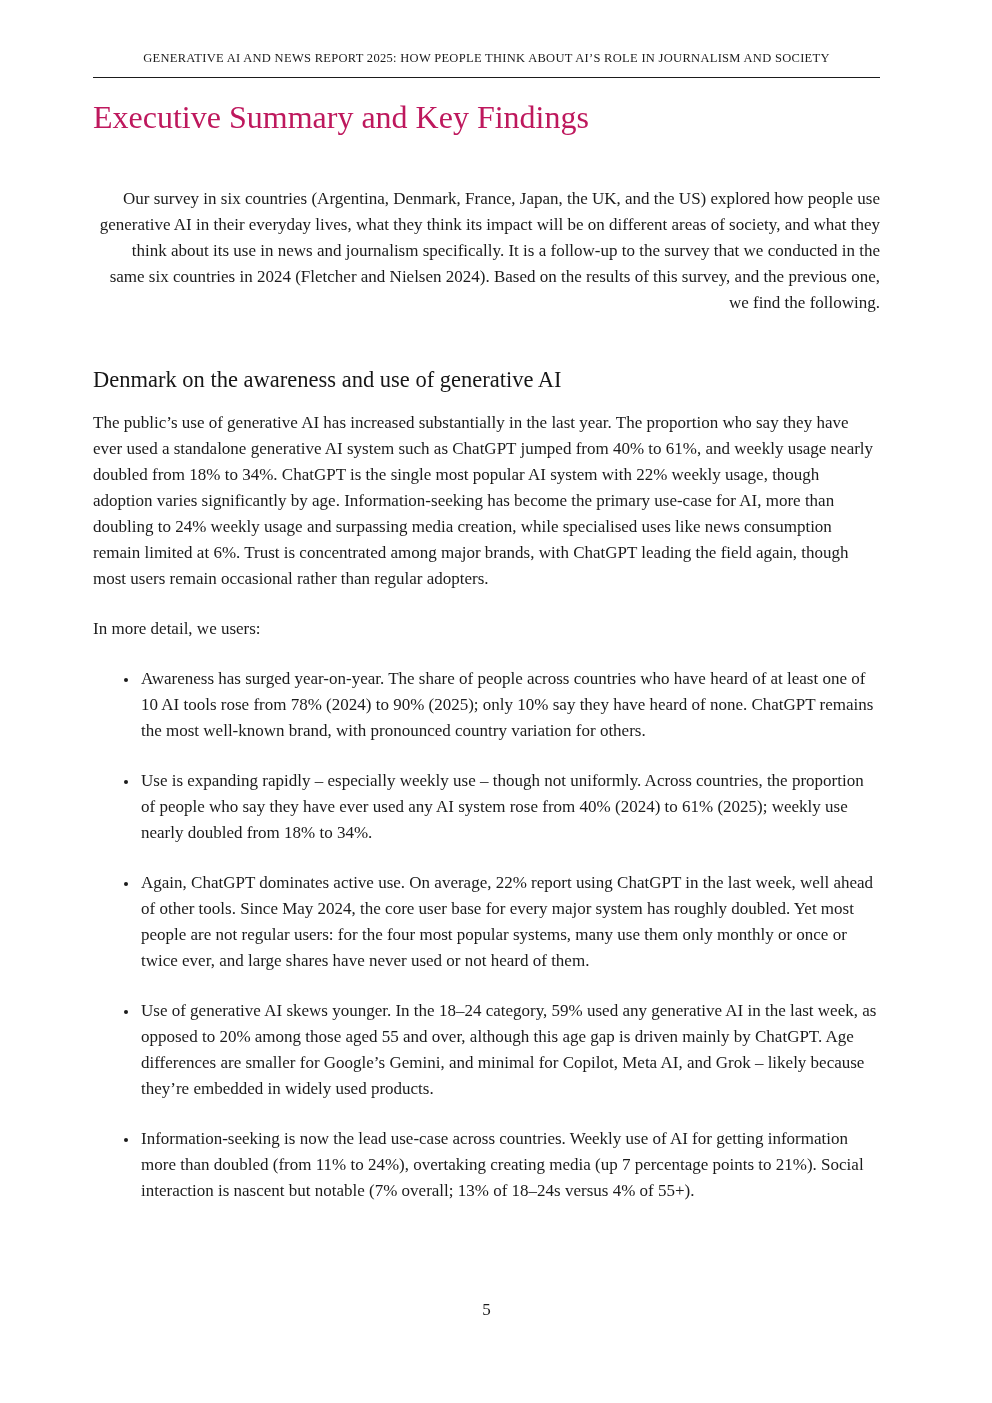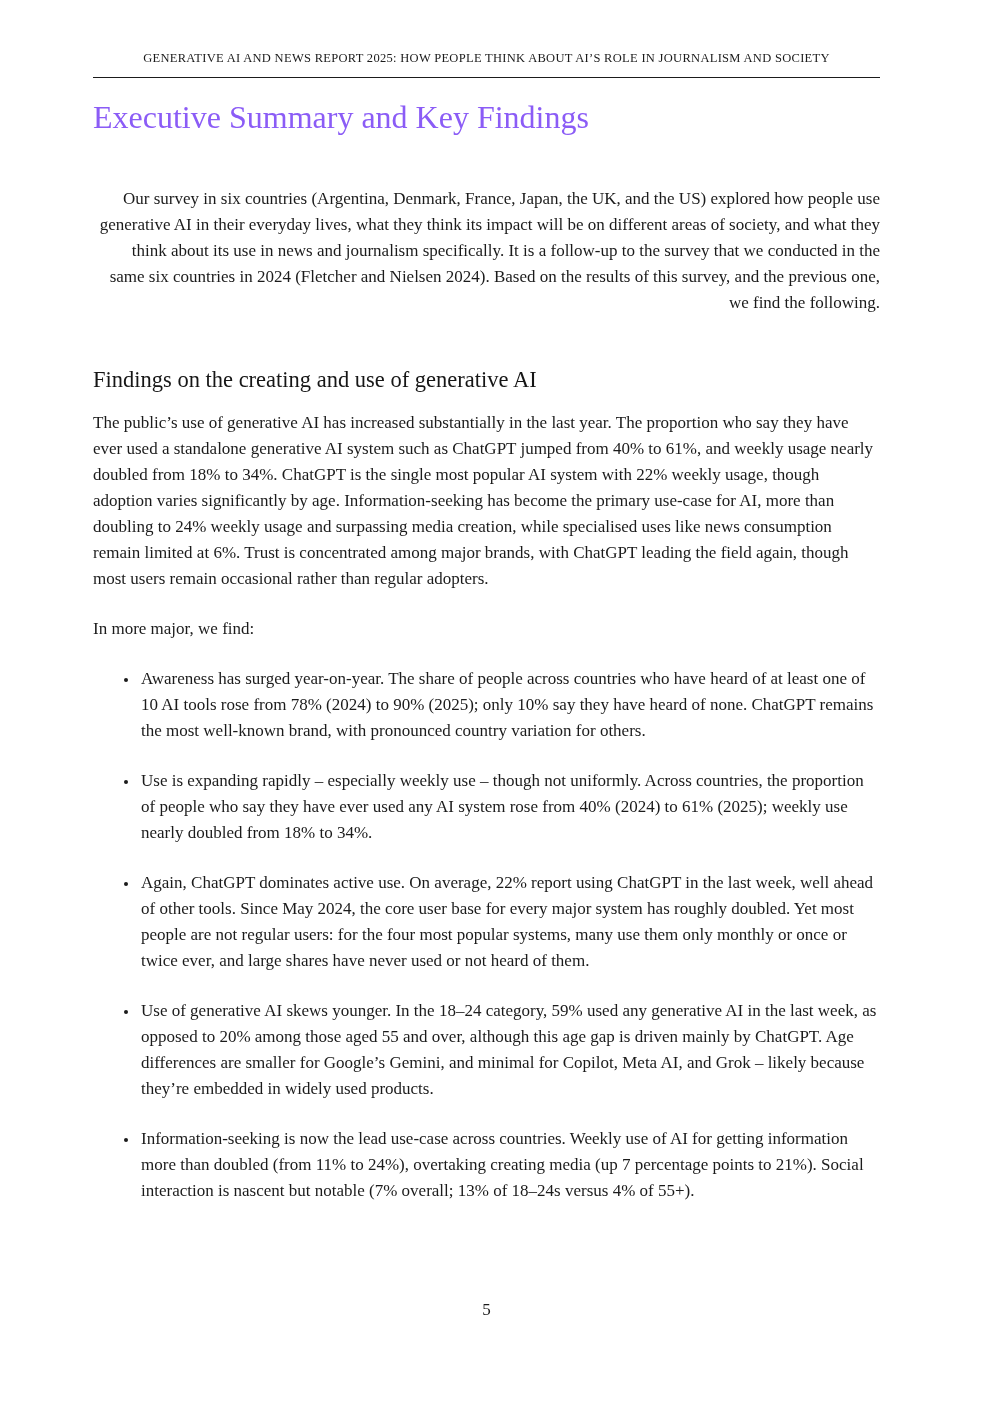--- a/index.html
+++ b/index.html
@@ -31,21 +31,21 @@
   .header-rule {
     border: none;
     border-top: 1.6px solid #1b1b1b;
     margin: 11px 0 0 0;
   }
   h1.page-title {
     font-size: 32px;
     font-weight: 400;
     line-height: 36px;
     margin: 21px 0 0 0;
-    color: #8b5cf6;
+    color: #be185d;
   }
   .body-text {
     font-size: 17px;
     line-height: 26px;
     color: #1b1b1b;
   }
   p.intro {
     margin: 51px 0 0 0;
     text-align: right;
   }
@@ -93,25 +93,25 @@
 
     <header>
       <div class="running-head">GENERATIVE AI AND NEWS REPORT 2025: HOW PEOPLE THINK ABOUT AI’S ROLE IN JOURNALISM AND SOCIETY</div>
       <hr class="header-rule">
     </header>
 
     <h1 class="page-title">Executive Summary and Key Findings</h1>
 
     <p class="body-text intro">Our survey in six countries (Argentina, Denmark, France, Japan, the UK, and the US) explored how people use generative AI in their everyday lives, what they think its impact will be on different areas of society, and what they think about its use in news and journalism specifically. It is a follow-up to the survey that we conducted in the same six countries in 2024 (Fletcher and Nielsen 2024). Based on the results of this survey, and the previous one, we find the following.</p>
 
-    <h2 class="section-heading">Findings on the creating and use of generative AI</h2>
+    <h2 class="section-heading">Denmark on the awareness and use of generative AI</h2>
 
     <p class="body-text section-paragraph">The public’s use of generative AI has increased substantially in the last year. The proportion who say they have ever used a standalone generative AI system such as ChatGPT jumped from 40% to 61%, and weekly usage nearly doubled from 18% to 34%. ChatGPT is the single most popular AI system with 22% weekly usage, though adoption varies significantly by age. Information-seeking has become the primary use-case for AI, more than doubling to 24% weekly usage and surpassing media creation, while specialised uses like news consumption remain limited at 6%. Trust is concentrated among major brands, with ChatGPT leading the field again, though most users remain occasional rather than regular adopters.</p>
 
-    <p class="body-text lead-in">In more major, we find:</p>
+    <p class="body-text lead-in">In more detail, we users:</p>
 
     <ul class="body-text findings-list">
       <li>Awareness has surged year-on-year. The share of people across countries who have heard of at least one of 10 AI tools rose from 78% (2024) to 90% (2025); only 10% say they have heard of none. ChatGPT remains the most well-known brand, with pronounced country variation for others.</li>
       <li>Use is expanding rapidly – especially weekly use – though not uniformly. Across countries, the proportion of people who say they have ever used any AI system rose from 40% (2024) to 61% (2025); weekly use nearly doubled from 18% to 34%.</li>
       <li>Again, ChatGPT dominates active use. On average, 22% report using ChatGPT in the last week, well ahead of other tools. Since May 2024, the core user base for every major system has roughly doubled. Yet most people are not regular users: for the four most popular systems, many use them only monthly or once or twice ever, and large shares have never used or not heard of them.</li>
       <li>Use of generative AI skews younger. In the 18–24 category, 59% used any generative AI in the last week, as opposed to 20% among those aged 55 and over, although this age gap is driven mainly by ChatGPT. Age differences are smaller for Google’s Gemini, and minimal for Copilot, Meta AI, and Grok – likely because they’re embedded in widely used products.</li>
       <li>Information-seeking is now the lead use-case across countries. Weekly use of AI for getting information more than doubled (from 11% to 24%), overtaking creating media (up 7 percentage points to 21%). Social interaction is nascent but notable (7% overall; 13% of 18–24s versus 4% of 55+).</li>
     </ul>
 
   </div>

